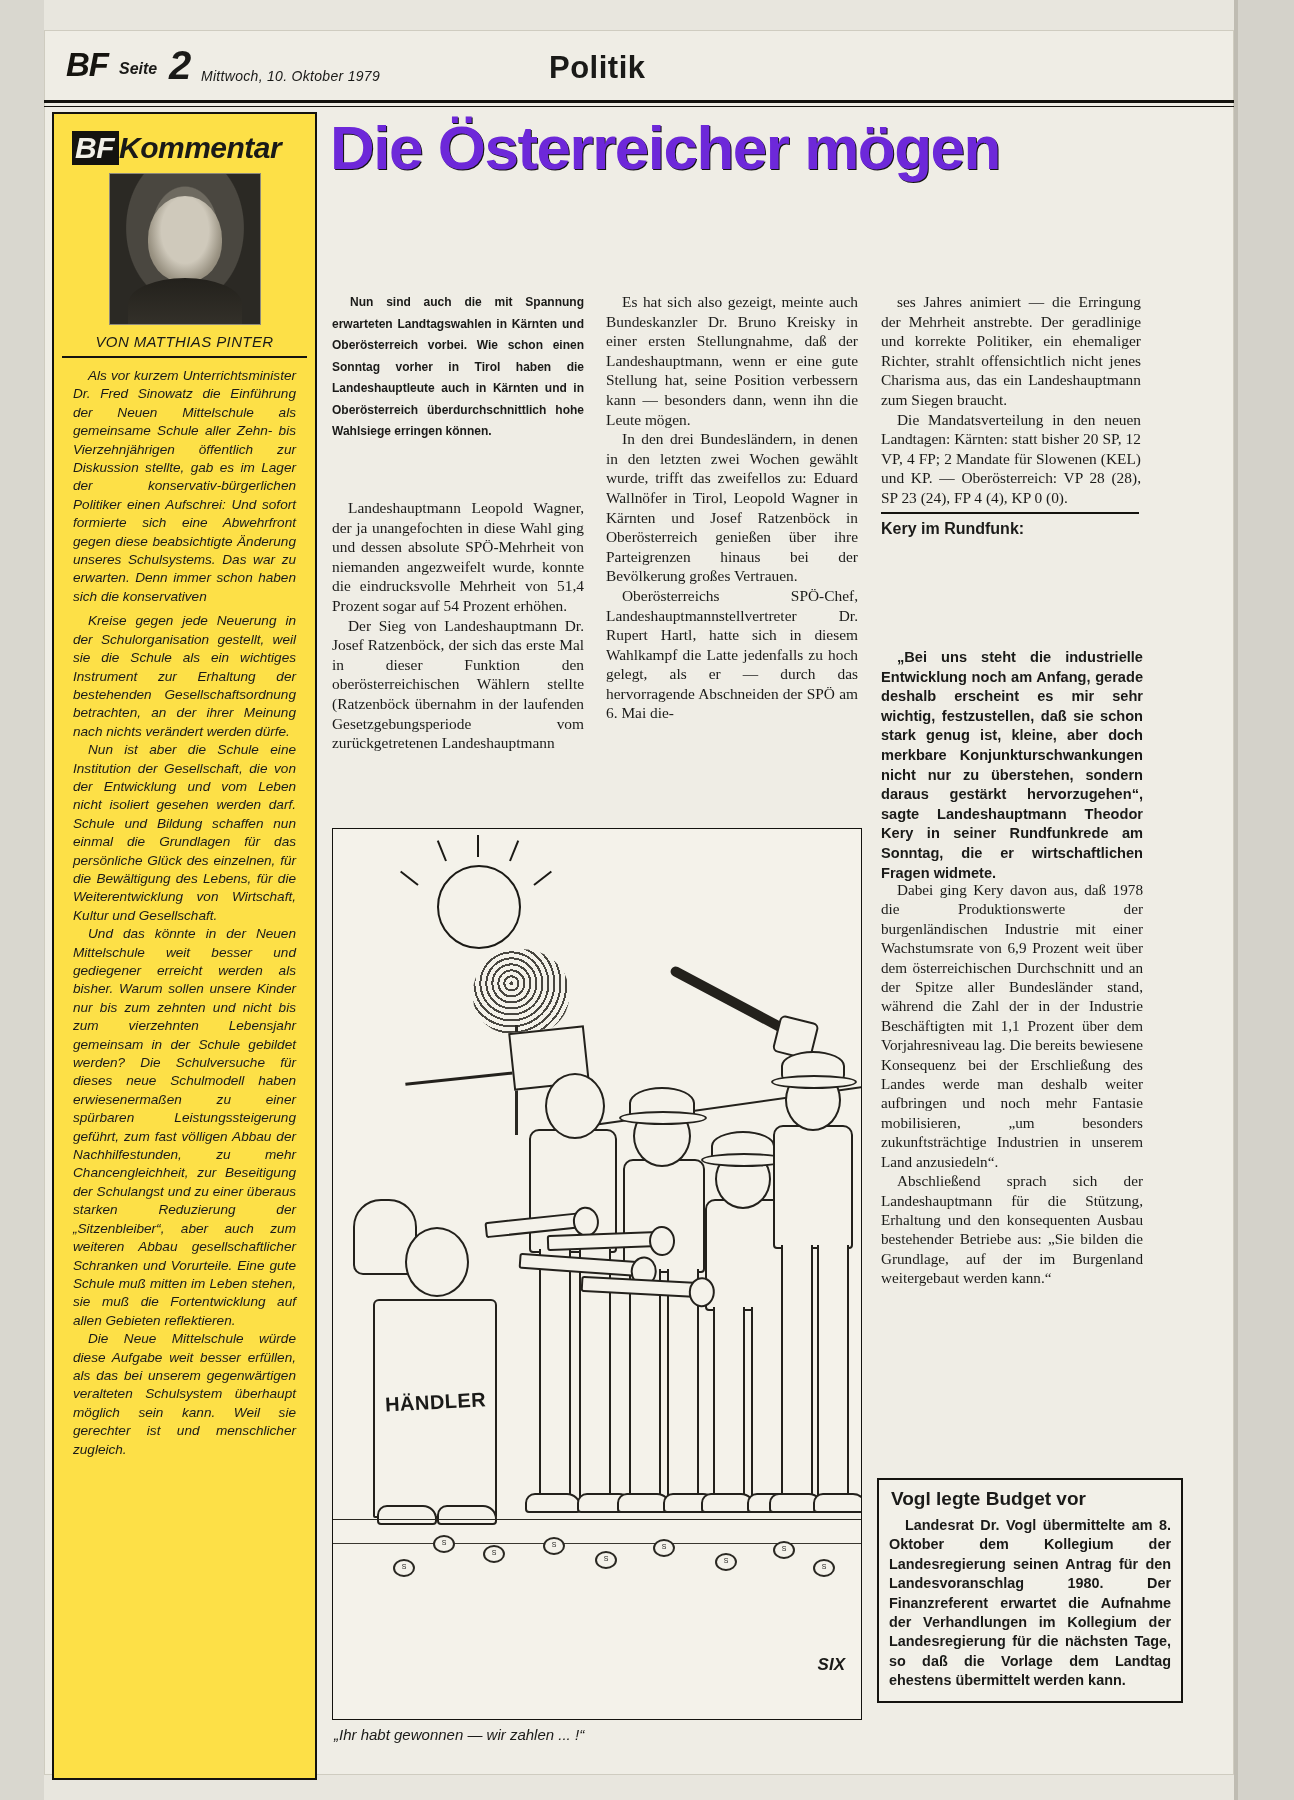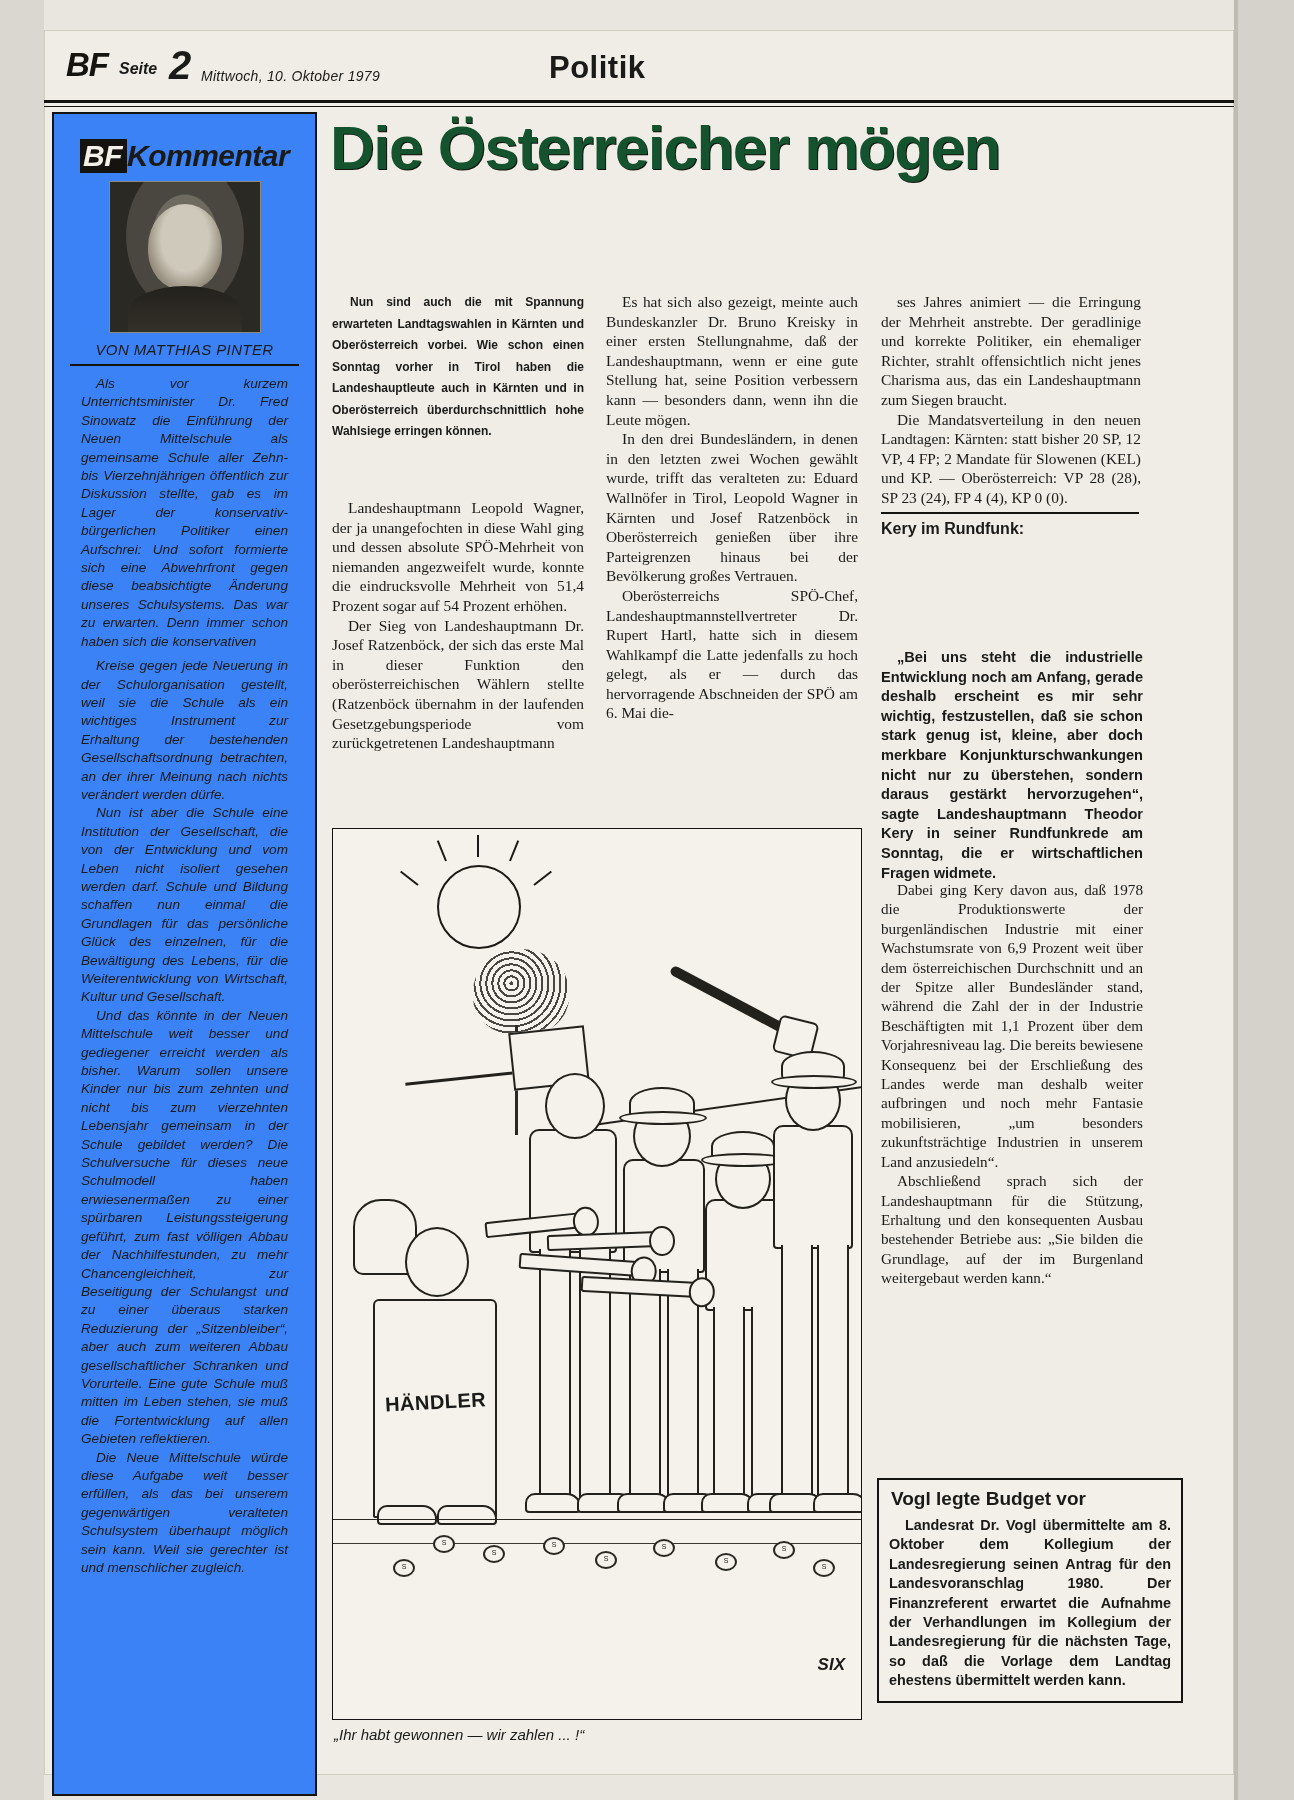--- a/index.html
+++ b/index.html
@@ -18,21 +18,21 @@
   .dateline{position:absolute;left:157px;top:28px;font-family:"Liberation Sans",sans-serif;
             font-style:italic;font-size:14px;letter-spacing:.3px;}
   .rubrik{position:absolute;left:505px;top:10px;font-family:"Liberation Sans",sans-serif;
           font-weight:bold;font-size:31px;letter-spacing:.5px;}
   .rule-top{position:absolute;left:44px;top:100px;width:1190px;height:3px;background:#14130f;}
   .rule-thin{position:absolute;left:44px;top:106px;width:1190px;height:1px;background:#14130f;}
 
   
   .col{position:absolute;}
   .kommentar{left:52px;top:112px;width:265px;height:1650px;}
-  .kbox{position:relative;border:2px solid #14130f;padding:16px;height:1648px;background:#3b82f6;}
+  .kbox{position:relative;border:2px solid #14130f;padding:8px;height:1648px;background:#fde047;}
   .kommentar-head{font-family:"Liberation Sans",sans-serif;font-weight:bold;font-style:italic;
                   font-size:30px;padding:9px 0 4px 10px;letter-spacing:-.5px;}
   .kommentar-head .bf{background:#14130f;color:#f2f0e8;padding:0 5px 1px 3px;}
   .portrait{margin:4px auto 0 auto;width:150px;height:150px;background:
       radial-gradient(ellipse at 50% 36%, #6e6a60 0 30%, #4a4740 31% 55%, #2b2924 56% 100%);
       border:1px solid #8d897c;position:relative;overflow:hidden;}
   .portrait:before{content:"";position:absolute;left:38px;top:22px;width:74px;height:86px;border-radius:50% 50% 46% 46%;
       background:radial-gradient(ellipse at 50% 40%,#cfc9bb 0 45%,#9a9383 70%,#6b6559 100%);}
   .portrait:after{content:"";position:absolute;left:18px;top:104px;width:114px;height:52px;border-radius:50% 50% 0 0;
       background:linear-gradient(#23211c,#35322b);}
@@ -44,21 +44,21 @@
   .kbody p{margin:0 0 0 0;text-indent:15px;}
   .sub-h{font-family:"Liberation Sans",sans-serif;font-weight:bold;font-style:italic;
          font-size:21px;padding:10px 11px 6px 11px;}
   .kbody2{font-family:"Liberation Sans",sans-serif;font-style:italic;font-size:13.6px;
           line-height:18.4px;text-align:justify;padding:4px 11px 10px 11px;}
   .kbody2 p{margin:0;text-indent:15px;}
 
   
   .headline{position:absolute;left:330px;top:116px;width:905px;
             font-family:"Liberation Sans",sans-serif;font-weight:bold;font-size:62px;
-            line-height:63px;letter-spacing:-1.5px;color:#14532d;
+            line-height:63px;letter-spacing:-1.5px;color:#6d28d9;
             text-shadow:1px 1px 0 #14130f;}
   .headline span{display:block;white-space:nowrap;}
 
   
   .lead{position:absolute;left:332px;top:292px;width:252px;
         font-family:"Liberation Sans",sans-serif;font-weight:bold;font-size:12px;
         line-height:21.5px;text-align:justify;}
   .lead p{margin:0;text-indent:18px;}
   .c1{position:absolute;left:332px;top:498px;width:252px;}
   .c2{position:absolute;left:606px;top:292px;width:252px;}
@@ -184,21 +184,21 @@
     <p>Nun sind auch die mit Spannung erwarteten Landtagswahlen in Kärnten und Oberösterreich vorbei. Wie schon einen Sonntag vorher in Tirol haben die Landeshauptleute auch in Kärnten und in Oberösterreich überdurchschnittlich hohe Wahlsiege erringen können.</p>
   </div>
 
   <div class="col c1 body">
     <p>Landeshauptmann Leopold Wagner, der ja unangefochten in diese Wahl ging und dessen absolute SPÖ-Mehrheit von niemanden angezweifelt wurde, konnte die eindrucksvolle Mehrheit von 51,4 Prozent sogar auf 54 Prozent erhöhen.</p>
     <p>Der Sieg von Landeshauptmann Dr. Josef Ratzenböck, der sich das erste Mal in dieser Funktion den oberösterreichischen Wählern stellte (Ratzenböck übernahm in der laufenden Gesetzgebungsperiode vom zurückgetretenen Landeshauptmann</p>
   </div>
 
   <div class="col c2 body">
     <p>Es hat sich also gezeigt, meinte auch Bundeskanzler Dr. Bruno Kreisky in einer ersten Stellungnahme, daß der Landeshauptmann, wenn er eine gute Stellung hat, seine Position verbessern kann — besonders dann, wenn ihn die Leute mögen.</p>
-    <p>In den drei Bundesländern, in denen in den letzten zwei Wochen gewählt wurde, trifft das veralteten zu: Eduard Wallnöfer in Tirol, Leopold Wagner in Kärnten und Josef Ratzenböck in Oberösterreich genießen über ihre Parteigrenzen hinaus bei der Bevölkerung großes Vertrauen.</p>
+    <p>In den drei Bundesländern, in denen in den letzten zwei Wochen gewählt wurde, trifft das zweifellos zu: Eduard Wallnöfer in Tirol, Leopold Wagner in Kärnten und Josef Ratzenböck in Oberösterreich genießen über ihre Parteigrenzen hinaus bei der Bevölkerung großes Vertrauen.</p>
     <p>Oberösterreichs SPÖ-Chef, Landeshauptmannstellvertreter Dr. Rupert Hartl, hatte sich in diesem Wahlkampf die Latte jedenfalls zu hoch gelegt, als er — durch das hervorragende Abschneiden der SPÖ am 6. Mai die-</p>
   </div>
 
   <div class="col c3 body">
     <p>ses Jahres animiert — die Erringung der Mehrheit anstrebte. Der geradlinige und korrekte Politiker, ein ehemaliger Richter, strahlt offensichtlich nicht jenes Charisma aus, das ein Landeshauptmann zum Siegen braucht.</p>
     <p>Die Mandatsverteilung in den neuen Landtagen: Kärnten: statt bisher 20 SP, 12 VP, 4 FP; 2 Mandate für Slowenen (KEL) und KP. — Oberösterreich: VP 28 (28), SP 23 (24), FP 4 (4), KP 0 (0).</p>
   </div>
 
   <div class="rule-r1"></div>
   <div class="kicker">Kery im Rundfunk:</div>

